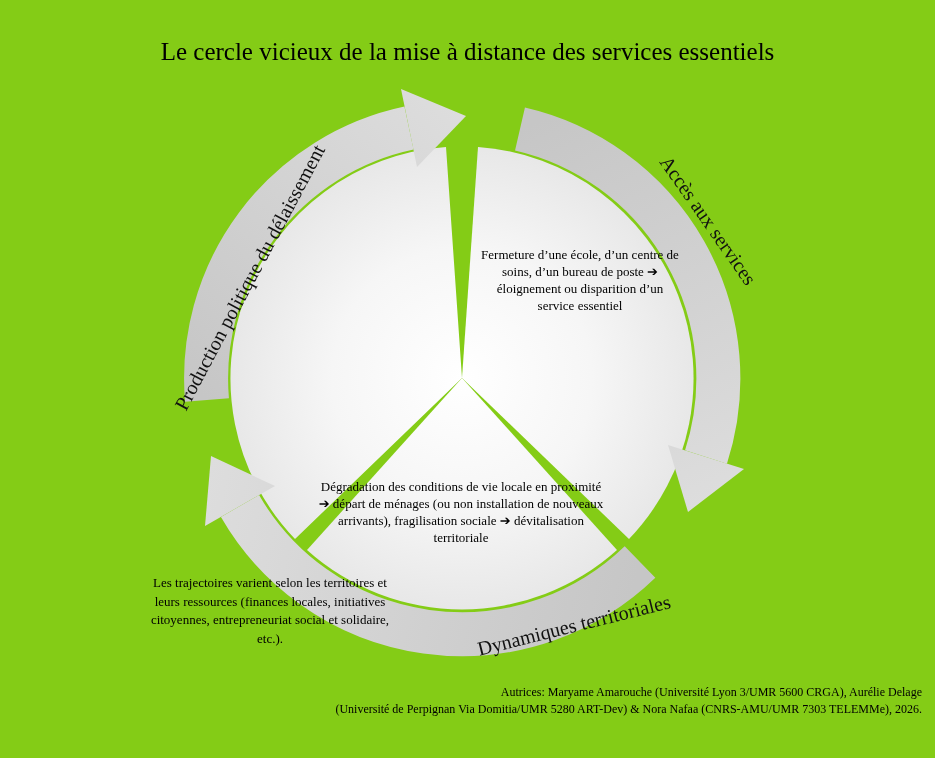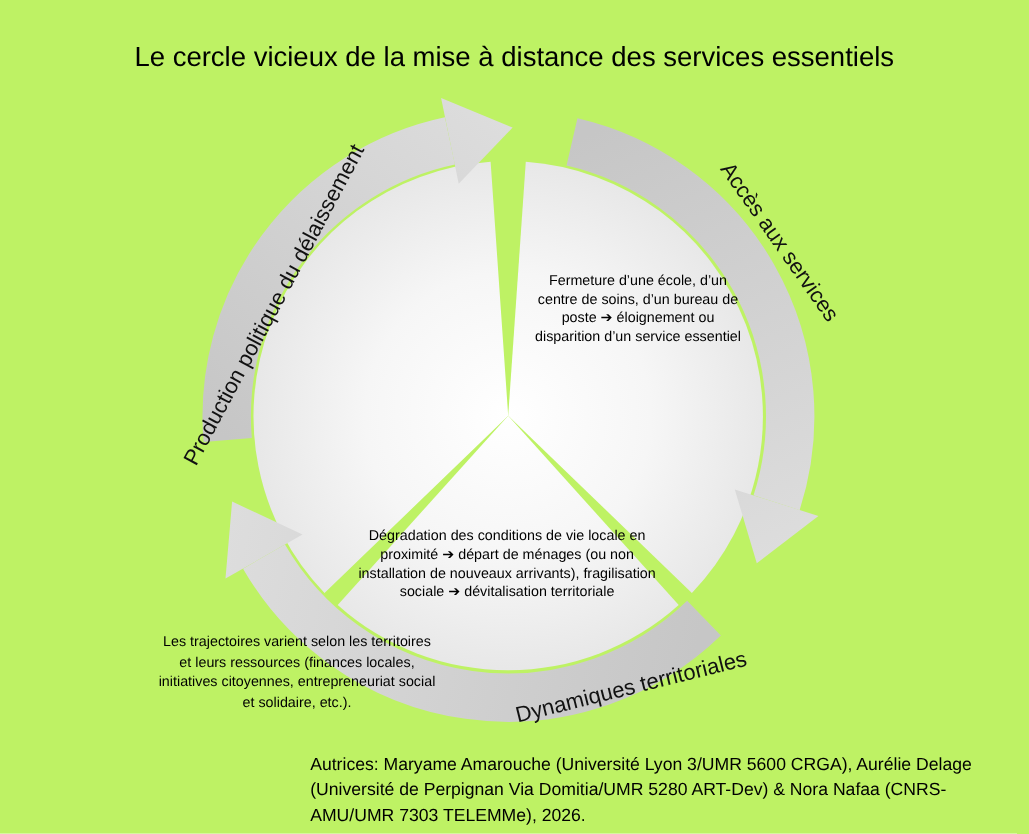--- a/index.html
+++ b/index.html
@@ -1,18 +1,18 @@
 <!DOCTYPE html>
 <html><head>
 <meta charset="utf-8">
 <style>
   html,body{margin:0;padding:0;background:#fff;}
   .page{
-    position:relative;width:935px;height:758px;background:#bef264;overflow:hidden;
-    font-family:Liberation Sans, sans-serif;color:#000;
+    position:relative;width:935px;height:758px;background:#84cc16;overflow:hidden;
+    font-family:Liberation Serif, serif;color:#000;
   }
   .title{
     position:absolute;top:38px;left:0;width:935px;margin:0;
     font-size:25px;font-weight:400;text-align:center;letter-spacing:0;
   }
   .cycle-svg{position:absolute;top:0;left:0;}
   .label{
     position:absolute;width:400px;text-align:center;
     font-size:20px;color:#111;white-space:nowrap;
   }
@@ -24,21 +24,21 @@
   }
   .node-discours{left:252px;top:214px;width:200px;}
   .node-fermeture{left:480px;top:246px;width:200px;}
   .node-degradation{left:315px;top:478px;width:292px;}
   .footnote{
     position:absolute;left:143px;top:574px;width:254px;
     font-size:13px;line-height:1.43;text-align:center;
   }
   .credits{
     position:absolute;left:282px;top:684px;width:640px;
-    font-size:16px;line-height:1.45;text-align:left;
+    font-size:12px;line-height:1.45;text-align:right;
   }
 </style>
 </head>
 <body>
 
 <div class="page">
 
   <h1 class="title">Le cercle vicieux de la mise à distance des services essentiels</h1>
 
   <svg class="cycle-svg" width="935" height="758" viewBox="0 0 935 758">

